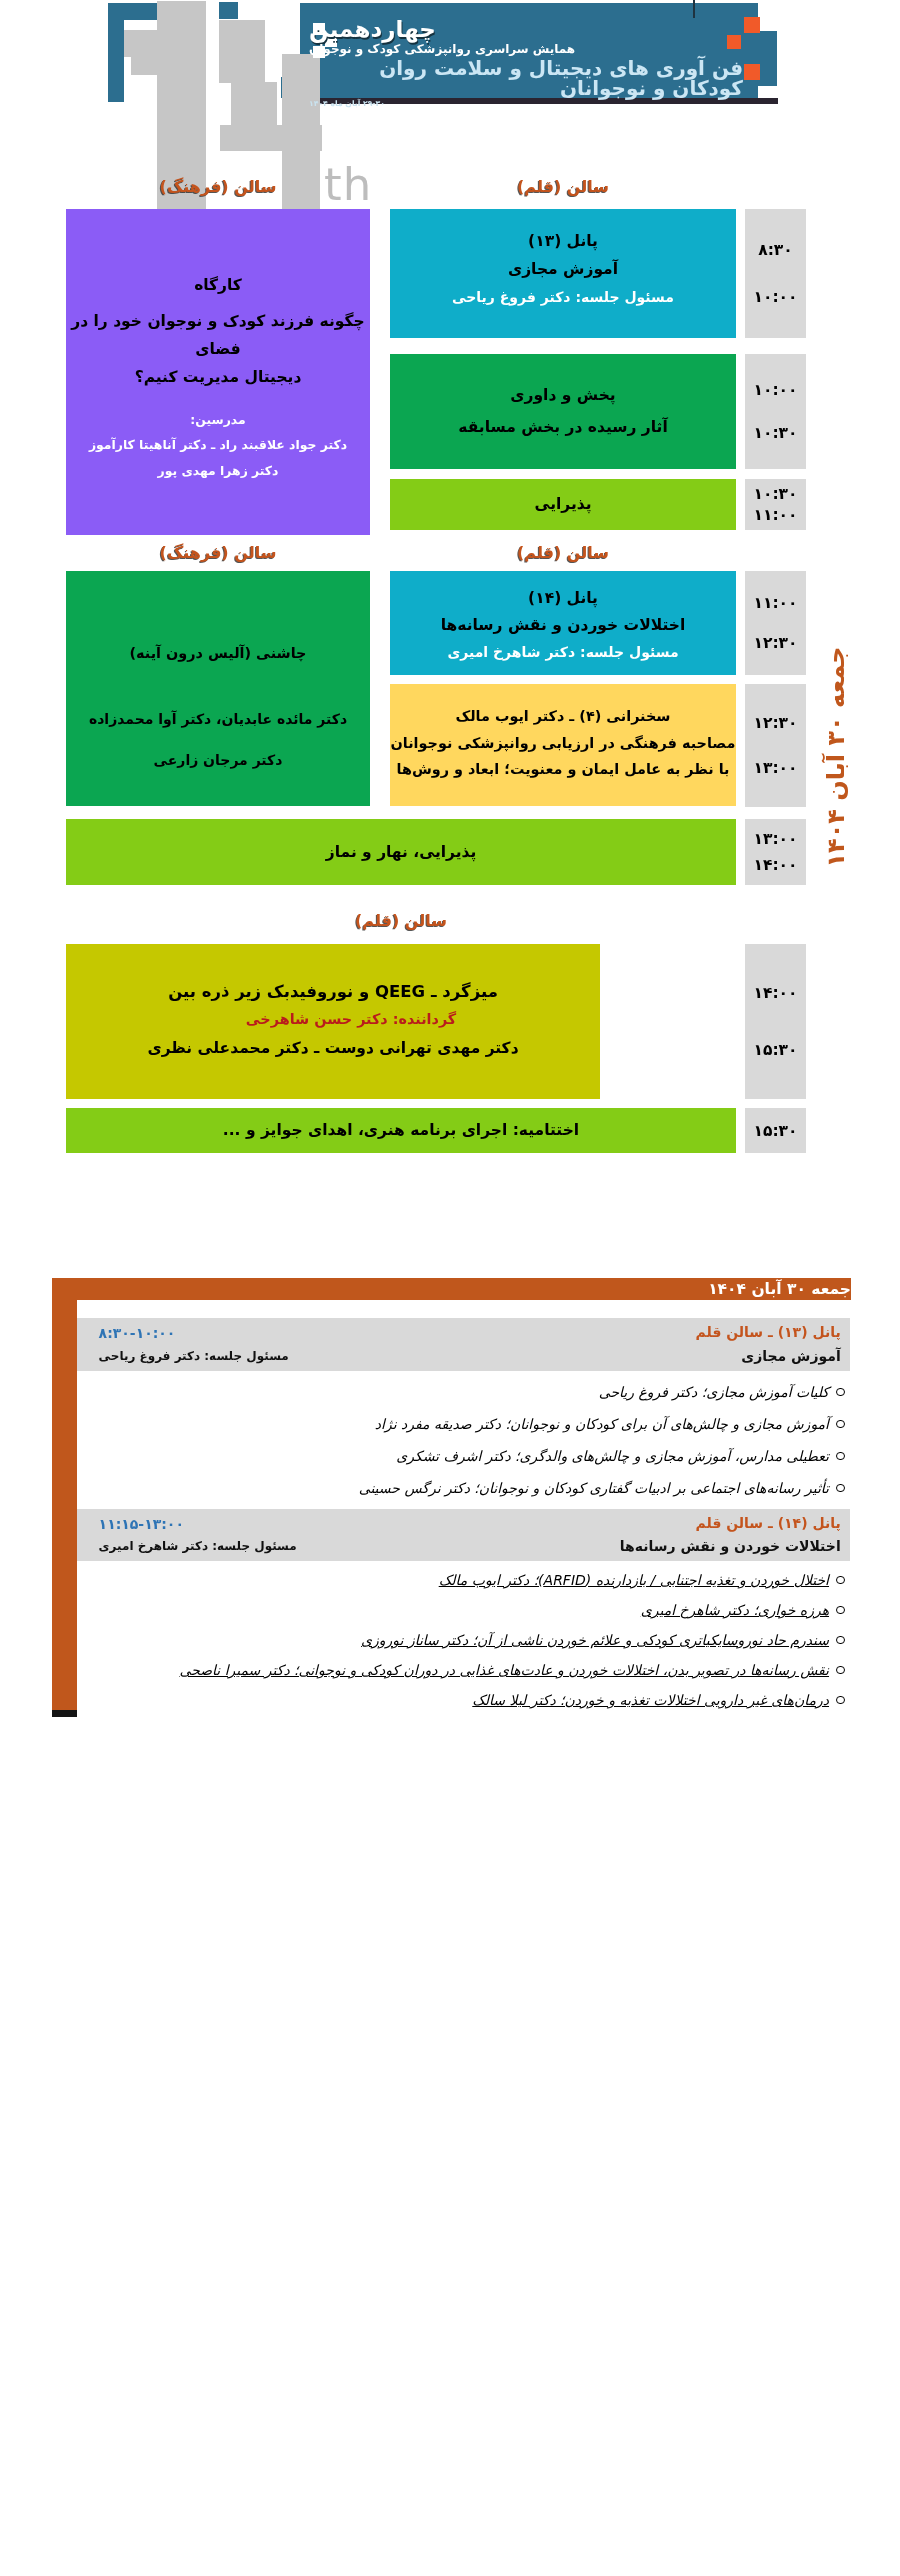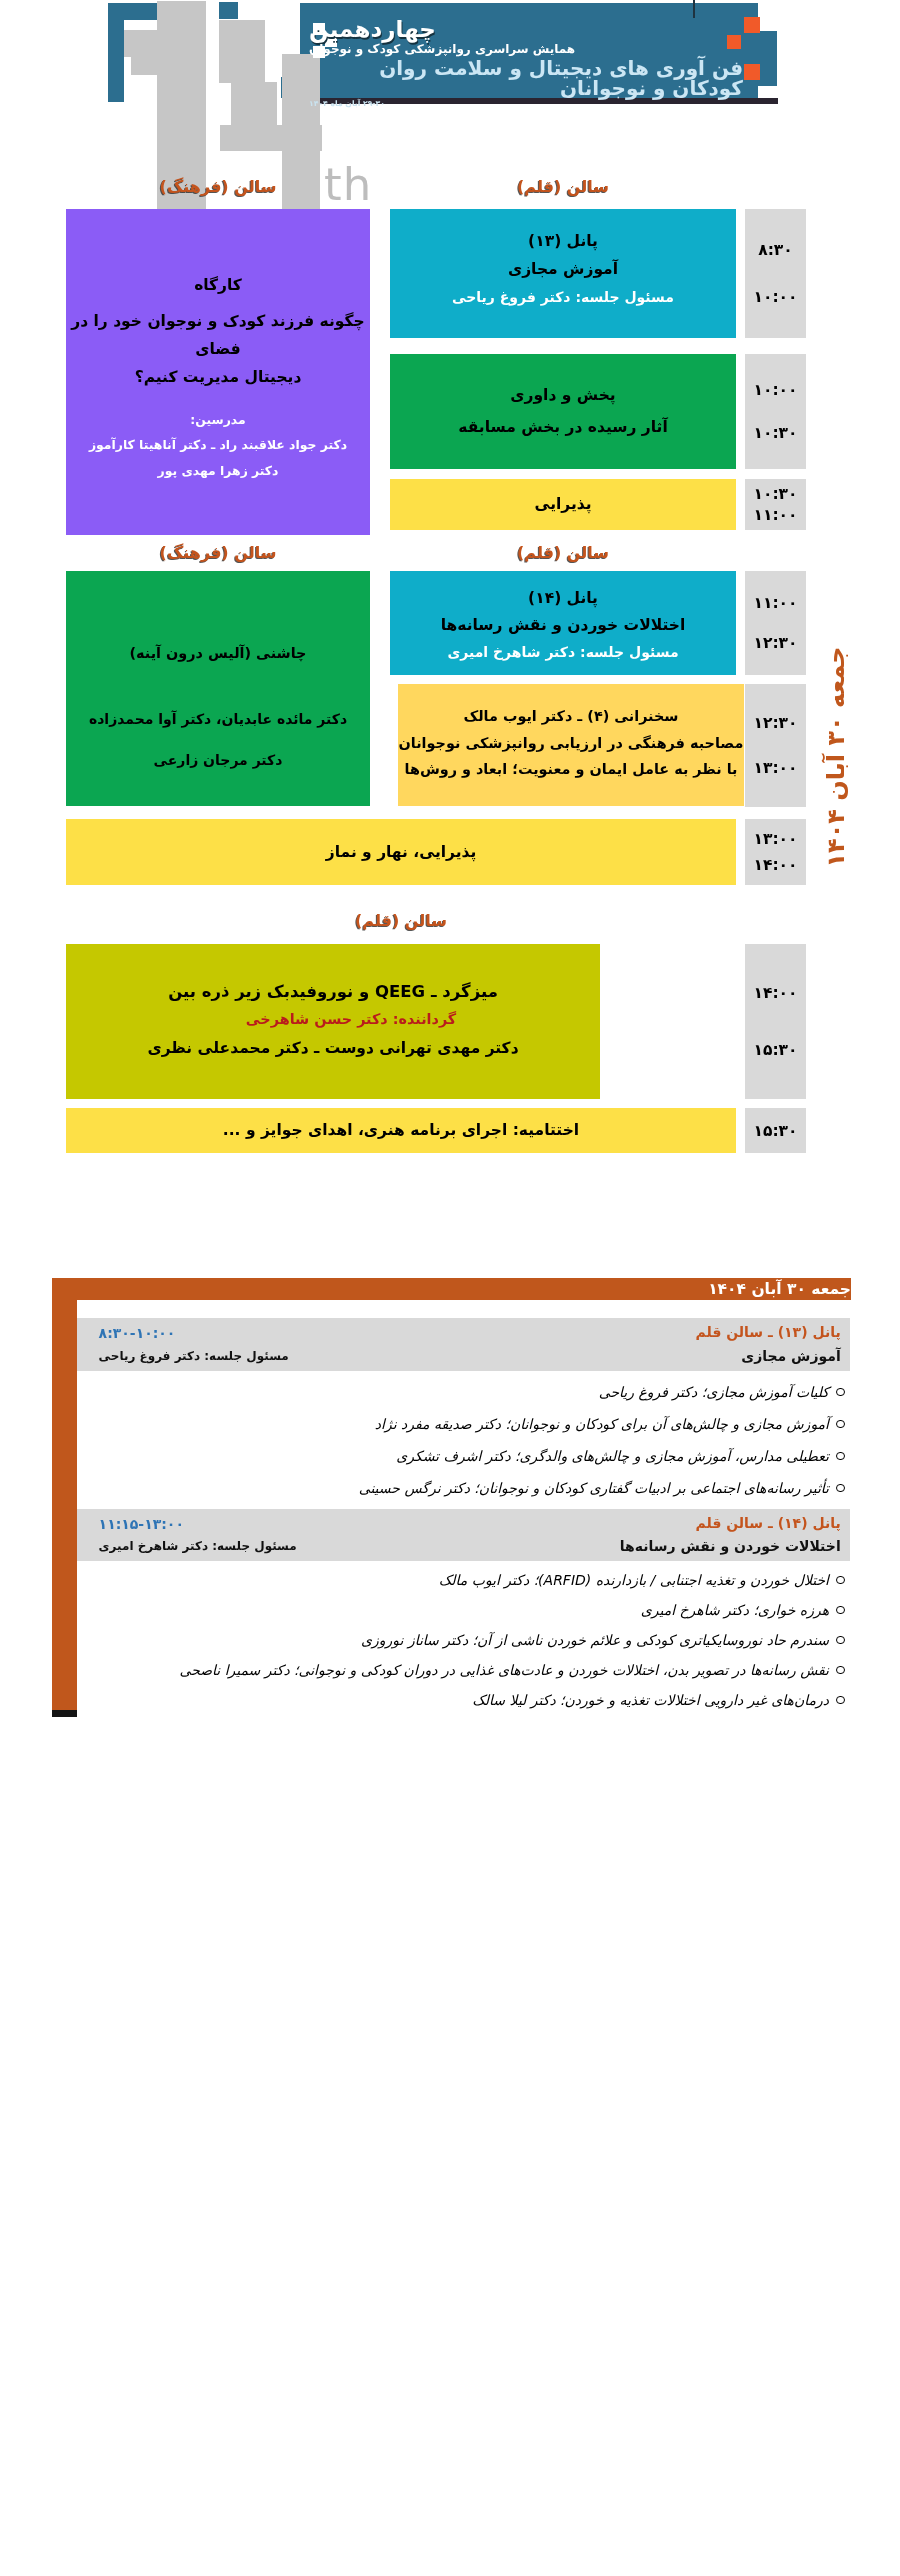--- a/index.html
+++ b/index.html
@@ -30,21 +30,21 @@
   .hall-h { transform:translateX(-50%); color:#C4541D; font-size:16px; font-weight:bold; white-space:nowrap;
             text-shadow:-1px 1px 0 rgba(55,55,55,0.85); direction:rtl; }
 
   
   .blk { display:flex; flex-direction:column; align-items:center; direction:rtl; text-align:center; }
   .blk-cyan   { background:#0FADC9; }
   .blk-purple { background:#8b5cf6; }
   .blk-green  { background:#0BA651; }
   .blk-yellow { background:#FFD75E; }
   .blk-olive  { background:#C5C800; }
-  .blk-gray   { background:#fde047; }
+  .blk-gray   { background:#84cc16; }
 
   .l-black { color:#000000; font-weight:bold; }
   .l-white { color:#ffffff; font-weight:bold; }
   .fs30 { font-size:15.5px; line-height:1.35; }
   .fs28 { font-size:14.4px; line-height:1.35; }
   .fs27 { font-size:14px; line-height:1.3; }
   .fs24 { font-size:12.4px; line-height:1.4; }
 
   .time-cell { background:#D9D9D9; display:flex; flex-direction:column; align-items:center; justify-content:center;
                color:#000; font-weight:bold; font-size:15.5px; }
@@ -63,21 +63,21 @@
   .panel-hdr { background:#D9D9D9; }
   .ph-title { position:absolute; right:9.3px; top:6.2px; color:#C4541D; font-size:14px; font-weight:bold; direction:rtl; }
   .ph-topic { position:absolute; right:9.3px; bottom:7.2px; color:#111111; font-size:14px; font-weight:bold; direction:rtl; }
   .ph-time  { position:absolute; left:21.6px; top:7.2px; color:#2E74B5; font-size:14px; font-weight:bold; direction:ltr; }
   .ph-chair { position:absolute; left:21.6px; bottom:8.2px; color:#111111; font-size:12px; font-weight:bold; direction:rtl; }
 
   .agenda { display:flex; flex-direction:column; direction:rtl; }
   .agenda-item { display:flex; align-items:center; column-gap:7.2px; direction:rtl; }
   .bullet-circle { width:8.8px; height:8.8px; border:1.3px solid #000; border-radius:50%; flex:0 0 auto; }
   .agenda-text { color:#000; font-size:14px; font-style:italic; white-space:nowrap; direction:rtl; }
-  .ai-h62 { height:32px; } .ai-h58 { height:30px; }
+  .ai-h62 { height:32px; } .ai-h58 { height:30px;text-decoration:underline; }
 </style>
 </head>
 <body>
 
 <div id="page">
 
   <div class="abs banner" style="left:300px; top:2.6px; width:458px; height:96px;"></div>
   <div class="abs banner" style="left:757px; top:31px; width:20px; height:55px;"></div>
   <div class="abs banner-strip" style="left:300px; top:98px; width:478px; height:6.2px;"></div>
 
@@ -163,21 +163,21 @@
   <div class="abs blk blk-cyan" style="left:390px; top:571px; width:346px; height:104px; padding-top:16.5px; row-gap:6.7px;">
     <div class="l-black fs30">پانل (۱۴)</div>
     <div class="l-black fs30">اختلالات خوردن و نقش رسانه‌ها</div>
     <div class="l-white fs27">مسئول جلسه: دکتر شاهرخ امیری</div>
   </div>
   <div class="abs time-cell" style="left:745px; top:571px; width:61px; height:104px; row-gap:21.6px;">
     <span>۱۱:۰۰</span>
     <span>۱۲:۳۰</span>
   </div>
 
-  <div class="abs blk blk-yellow" style="left:390px; top:684px; width:346px; height:122px; padding-top:23px; row-gap:7.2px;margin-left:8px;">
+  <div class="abs blk blk-yellow" style="left:390px; top:684px; width:346px; height:122px; padding-top:23px; row-gap:7.2px;">
     <div class="l-black fs28">سخنرانی (۴) ـ دکتر ایوب مالک</div>
     <div class="l-black fs28">مصاحبه فرهنگی در ارزیابی روانپزشکی نوجوانان</div>
     <div class="l-black fs28">با نظر به عامل ایمان و معنویت؛ ابعاد و روش‌ها</div>
   </div>
   <div class="abs time-cell" style="left:745px; top:684px; width:61px; height:123px; row-gap:27px;">
     <span>۱۲:۳۰</span>
     <span>۱۳:۰۰</span>
   </div>
 
   <div class="abs blk blk-gray" style="left:66px; top:819px; width:670px; height:66px; justify-content:center;">

